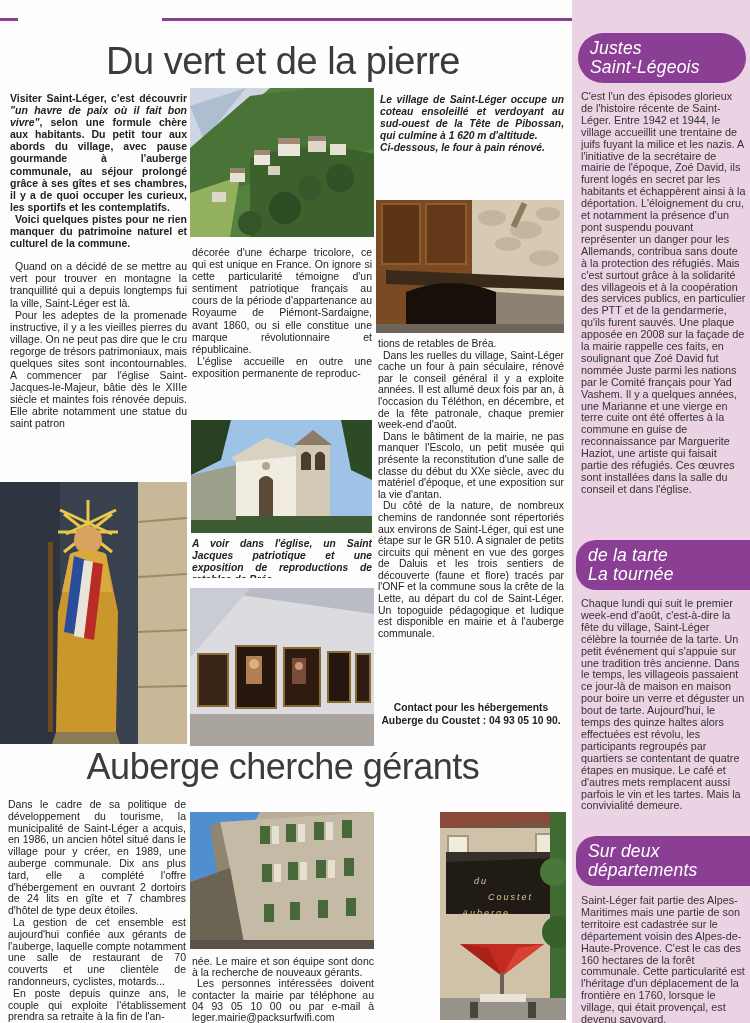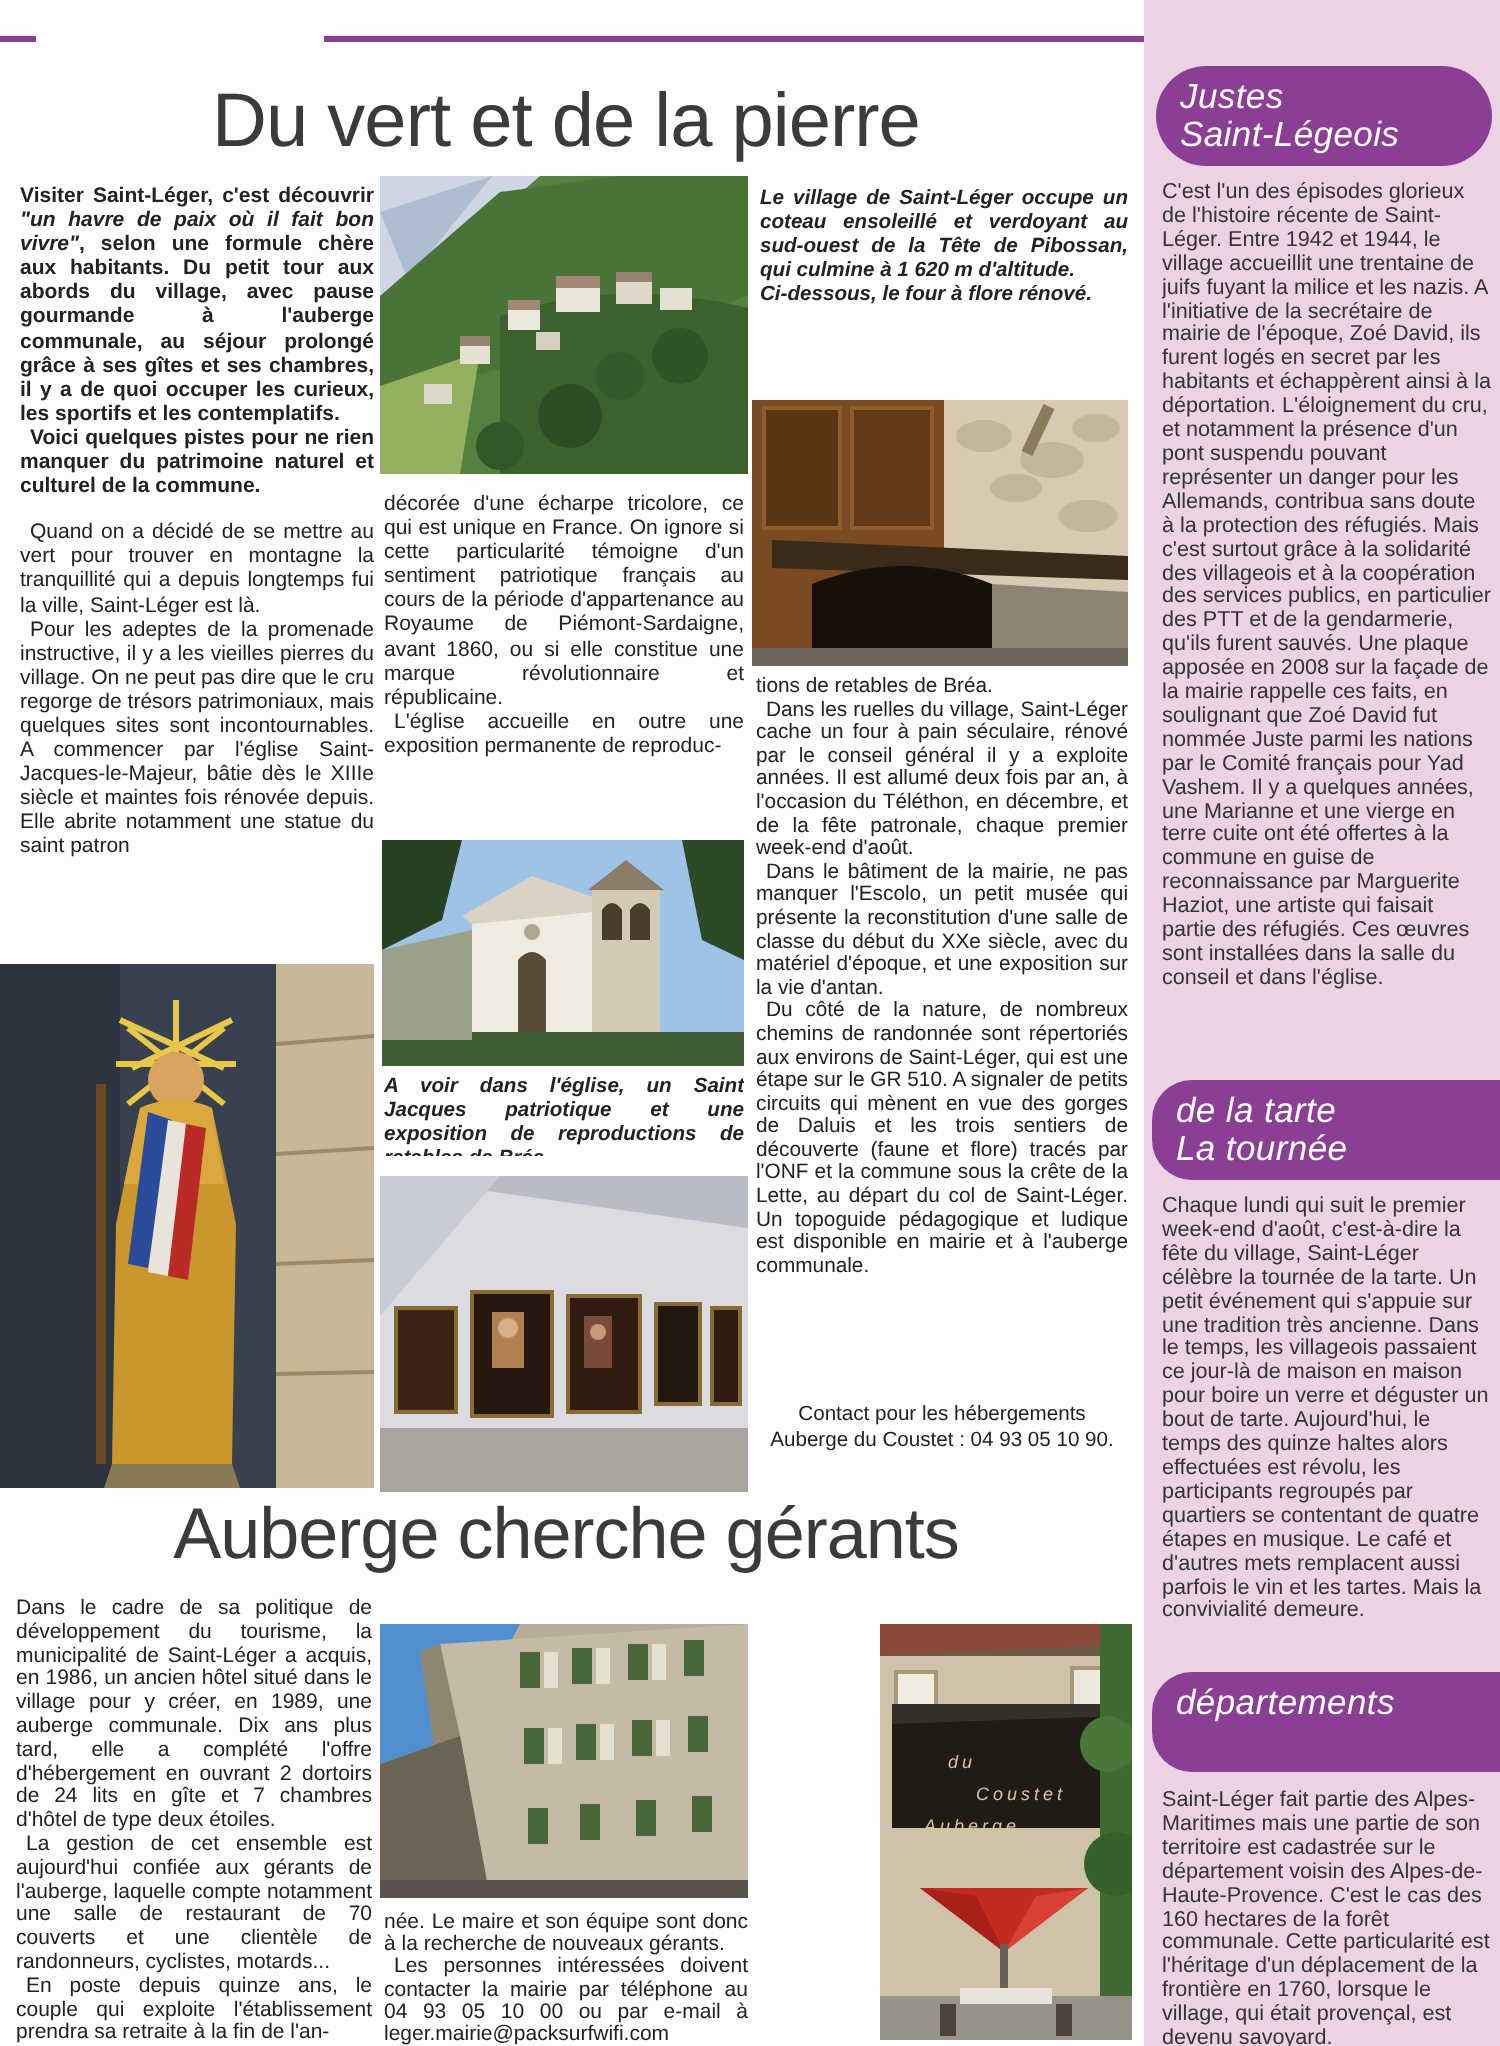--- a/index.html
+++ b/index.html
@@ -13,21 +13,21 @@
   
   .a-title{text-align:center;color:#3b3b3b;font-size:38px;letter-spacing:-0.5px;white-space:nowrap;}
   
   .body-txt{font-size:10.5px;line-height:12.1px;color:#222;text-align:justify;overflow:hidden;}
   .body-txt p{margin:0;text-indent:5px;}
   .body-txt p.first{text-indent:0;}
   .body-txt p.gap{margin-top:11px;}
   .lede{font-weight:bold;}
   .cap{font-size:10.3px;line-height:12px;color:#222;font-weight:bold;font-style:italic;text-align:justify;overflow:hidden;}
   .cap p{margin:0;}
-  .contact{font-size:10.3px;line-height:12.5px;font-weight:normal;color:#222;text-align:center;}
+  .contact{font-size:10.3px;line-height:12.5px;font-weight:bold;color:#222;text-align:center;}
   
   .sidebar-bg{background:#ecd3e3;}
   .sb-head{background:#8b3f94;color:#fff;font-style:italic;border-radius:25px;padding:6px 0 0 12px;box-sizing:border-box;}
   .sb-head.bleed{border-radius:20px 0 0 20px;}
   .sb-head div{font-size:17.5px;line-height:19px;letter-spacing:0.2px;}
   .sb-body{font-size:10.8px;line-height:11.9px;color:#333;text-align:left;overflow:hidden;}
   .photo{overflow:hidden;background:#ddd;}
   .photo svg{display:block;}
   .sign-txt{position:absolute;color:#d8c59a;font-size:9px;line-height:10px;letter-spacing:2px;font-style:italic;}
 </style>
@@ -146,21 +146,21 @@
       </g>
       <rect x="56" y="68" width="16" height="28" fill="#b08050"></rect>
       <rect x="102" y="70" width="14" height="26" fill="#7a4a3a"></rect>
       <circle cx="64" cy="76" r="5" fill="#d8b088"></circle>
       <circle cx="109" cy="78" r="4" fill="#c89878"></circle>
     </svg>
   </div>
 
   <div class="abs cap" style="left:380px;top:94px;width:184px;height:78px;">
     <p>Le village de Saint-Léger occupe un coteau ensoleillé et verdoyant au sud-ouest de la Tête de Pibossan, qui culmine à 1 620 m d'altitude.</p>
-    <p>Ci-dessous, le four à flore rénové.</p>
+    <p>Ci-dessous, le four à pain rénové.</p>
   </div>
 
   <div class="abs photo" style="left:376px;top:200px;width:188px;height:133px;">
     <svg width="188" height="133" viewBox="0 0 188 133">
       <rect width="188" height="133" fill="#d6cab2"></rect>
       <rect x="0" y="0" width="96" height="133" fill="#7a4a22"></rect>
       <rect x="6" y="4" width="38" height="60" fill="#5c3514" stroke="#8f5c2e" stroke-width="2"></rect>
       <rect x="50" y="4" width="40" height="60" fill="#63391a" stroke="#8f5c2e" stroke-width="2"></rect>
       <g fill="#c2b79e">
         <ellipse cx="116" cy="18" rx="14" ry="8"></ellipse>
@@ -267,17 +267,18 @@
   </div>
   <div class="abs sb-body" style="left:581px;top:91px;width:165px;height:450px;">C'est l'un des épisodes glorieux de l'histoire récente de Saint-Léger. Entre 1942 et 1944, le village accueillit une trentaine de juifs fuyant la milice et les nazis. A l'initiative de la secrétaire de mairie de l'époque, Zoé David, ils furent logés en secret par les habitants et échappèrent ainsi à la déportation. L'éloignement du cru, et notamment la présence d'un pont suspendu pouvant représenter un danger pour les Allemands, contribua sans doute à la protection des réfugiés. Mais c'est surtout grâce à la solidarité des villageois et à la coopération des services publics, en particulier des PTT et de la gendarmerie, qu'ils furent sauvés. Une plaque apposée en 2008 sur la façade de la mairie rappelle ces faits, en soulignant que Zoé David fut nommée Juste parmi les nations par le Comité français pour Yad Vashem. Il y a quelques années, une Marianne et une vierge en terre cuite ont été offertes à la commune en guise de reconnaissance par Marguerite Haziot, une artiste qui faisait partie des réfugiés. Ces œuvres sont installées dans la salle du conseil et dans l'église.</div>
 
   <div class="abs sb-head bleed" style="left:576px;top:540px;width:174px;height:50px;">
     <div>de la tarte</div>
     <div>La tournée</div>
   </div>
   <div class="abs sb-body" style="left:581px;top:598px;width:165px;height:230px;">Chaque lundi qui suit le premier week-end d'août, c'est-à-dire la fête du village, Saint-Léger célèbre la tournée de la tarte. Un petit événement qui s'appuie sur une tradition très ancienne. Dans le temps, les villageois passaient ce jour-là de maison en maison pour boire un verre et déguster un bout de tarte. Aujourd'hui, le temps des quinze haltes alors effectuées est révolu, les participants regroupés par quartiers se contentant de quatre étapes en musique. Le café et d'autres mets remplacent aussi parfois le vin et les tartes. Mais la convivialité demeure.</div>
 
   <div class="abs sb-head bleed" style="left:576px;top:836px;width:174px;height:50px;">
+    <div>Sur deux</div>
     <div>départements</div>
   </div>
   <div class="abs sb-body" style="left:581px;top:895px;width:165px;height:128px;">Saint-Léger fait partie des Alpes-Maritimes mais une partie de son territoire est cadastrée sur le département voisin des Alpes-de-Haute-Provence. C'est le cas des 160 hectares de la forêt communale. Cette particularité est l'héritage d'un déplacement de la frontière en 1760, lorsque le village, qui était provençal, est devenu savoyard.</div>
 
 </div>
 
 </body></html>

